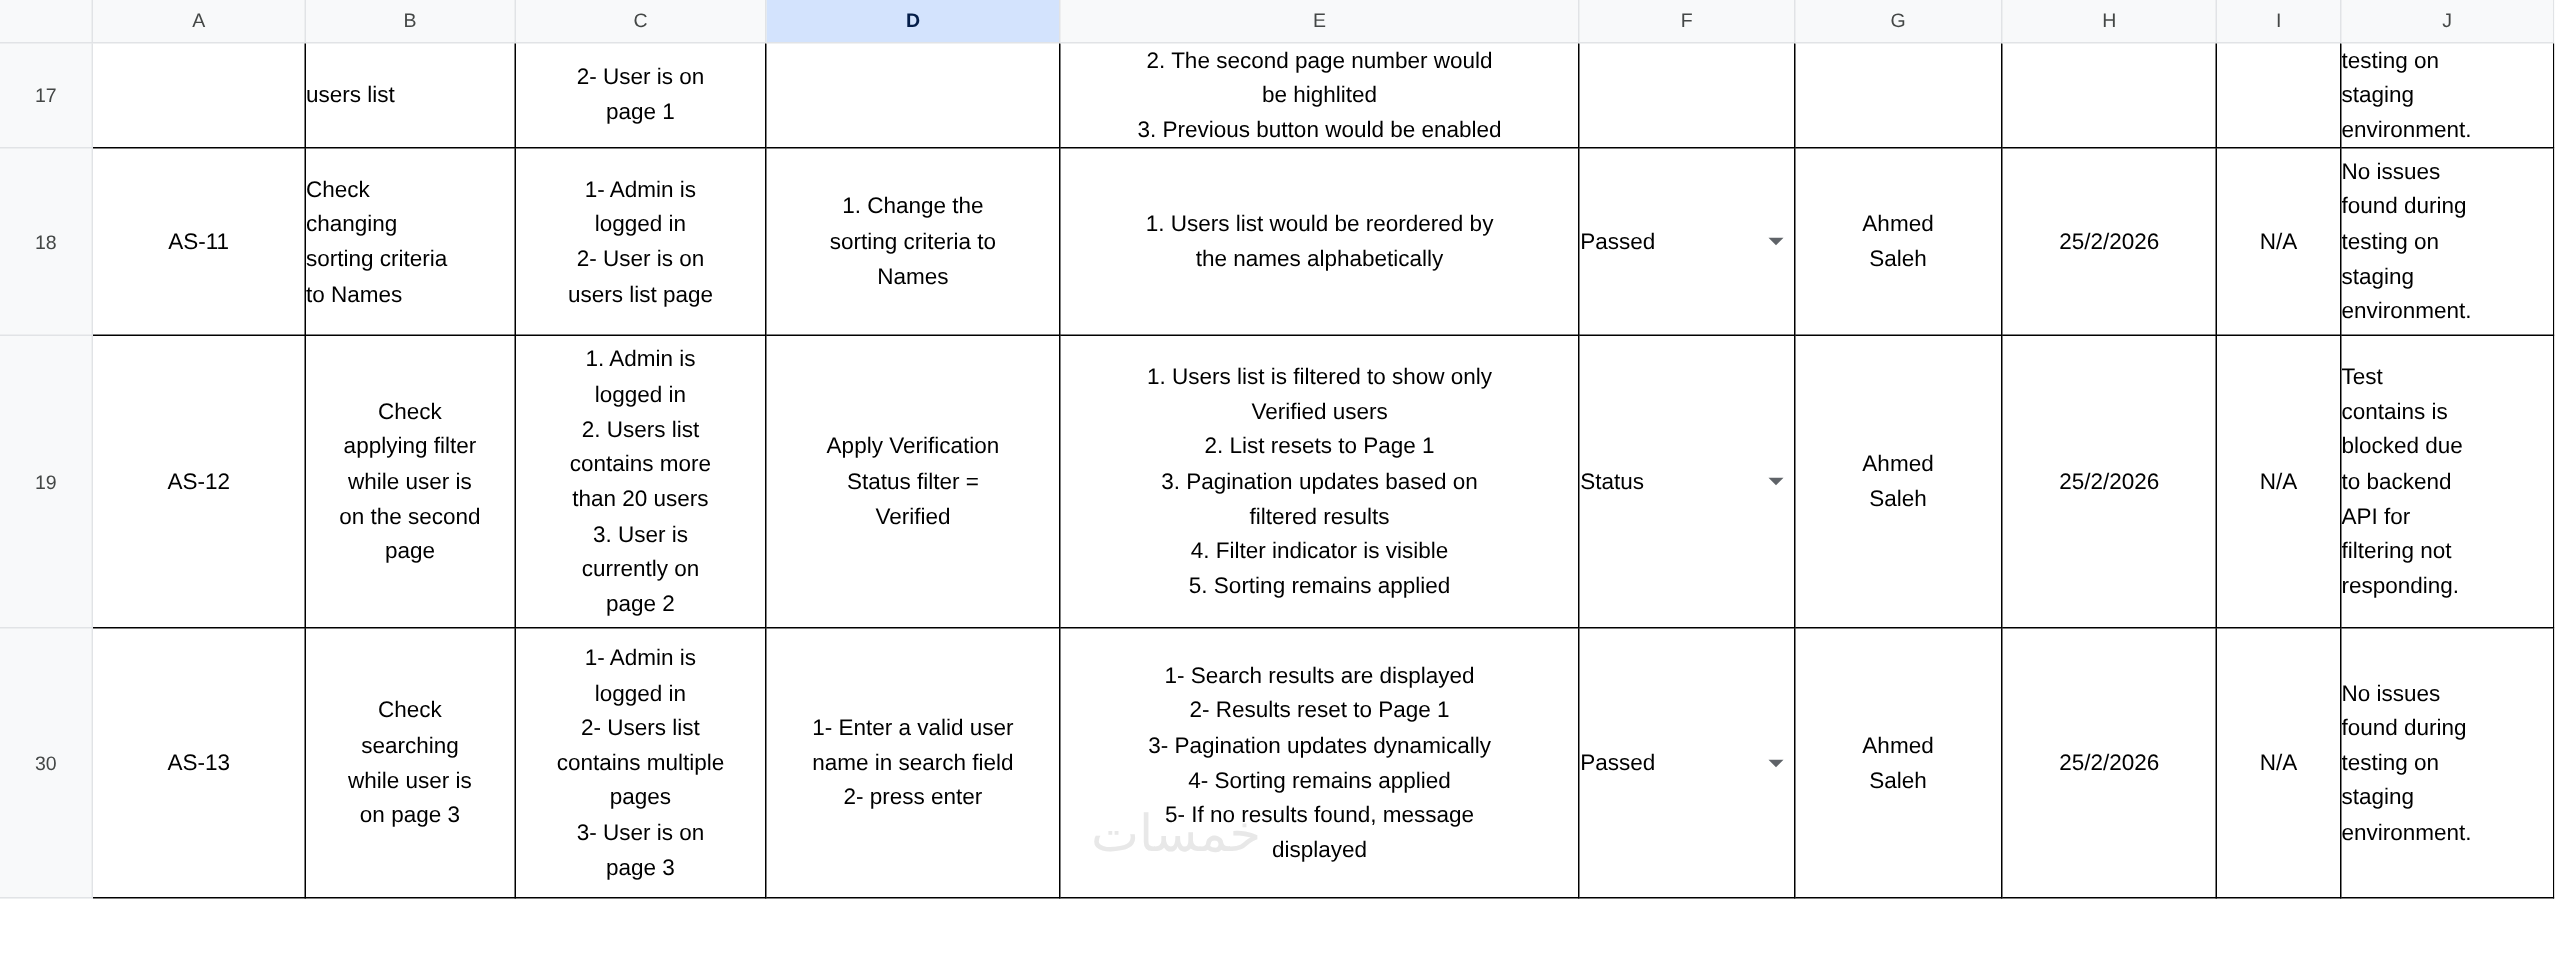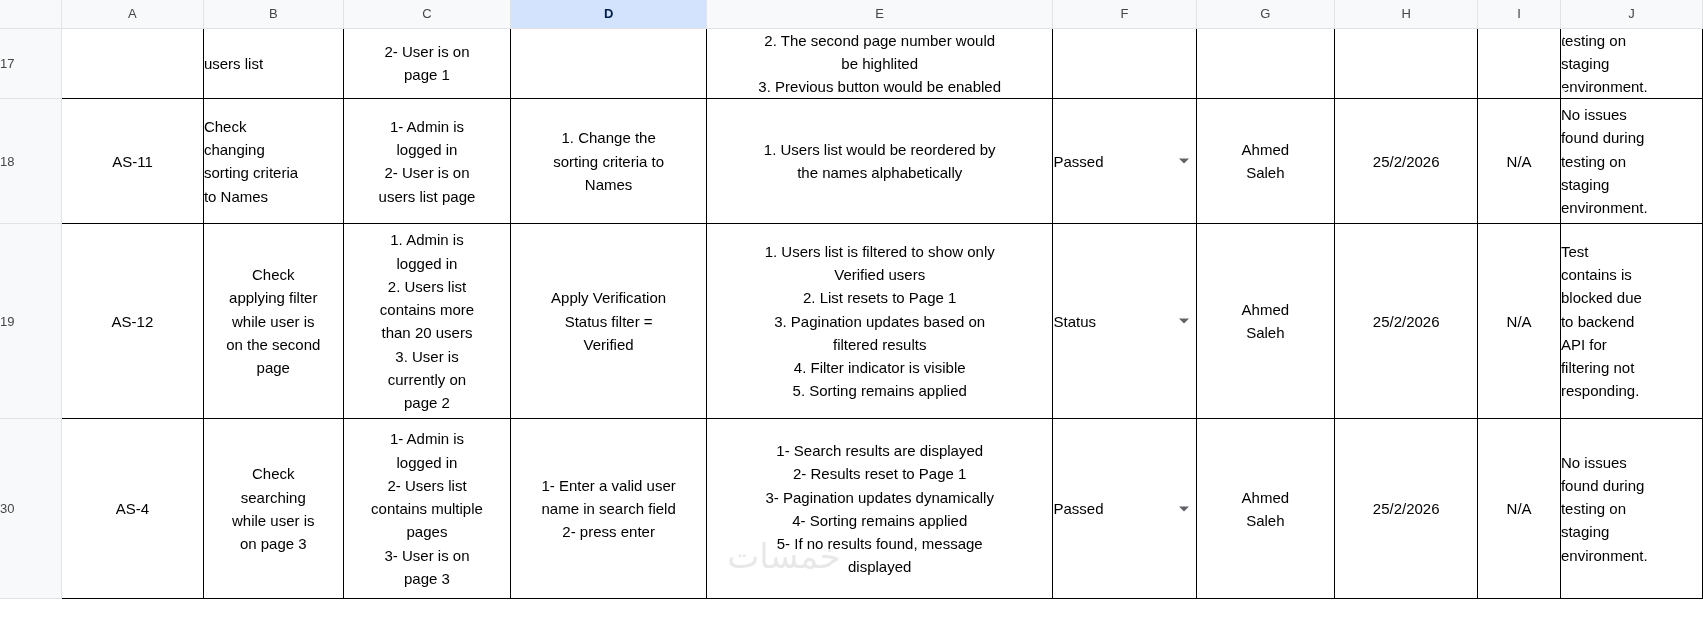--- a/index.html
+++ b/index.html
@@ -47,38 +47,38 @@
     color: #041e49;
     font-weight: bold;
   }
   
   td.rowhead {
     background: #f8f9fa;
     border: 1px solid #e1e3e6;
     border-left: none;
     color: #444746;
     font-size: 13px;
+    text-align: center;
     vertical-align: middle;
     width: 55px;
   }
   
   td.cell {
     border: 1px solid #000000;
     font-size: 15px;
     line-height: 1.55;
     color: #000000;
     padding: 2px 5px;
     text-align: center;
     vertical-align: middle;
     overflow: hidden;
     word-wrap: break-word;
   }
   td.cell.left {
     text-align: left;
-    border-radius: 18px;
   }
   td.cell.status {
     position: relative;
     text-align: left;
     padding-right: 22px;
   }
   .dropdown-arrow {
     position: absolute;
     right: 7px;
     top: 50%;
@@ -297,21 +297,21 @@
 to backend
 API for
 filtering not
 responding.</span>
           </td>
     </tr>
 
     <tr style="height:180px">
       <td class="rowhead">30</td>
       <td class="cell">
-            <span class="cell-text">AS-4</span>
+            <span class="cell-text">AS-13</span>
           </td>
       <td class="cell">
             <span class="cell-text">Check
 searching
 while user is
 on page 3</span>
           </td>
       <td class="cell">
             <span class="cell-text">1- Admin is
 logged in

